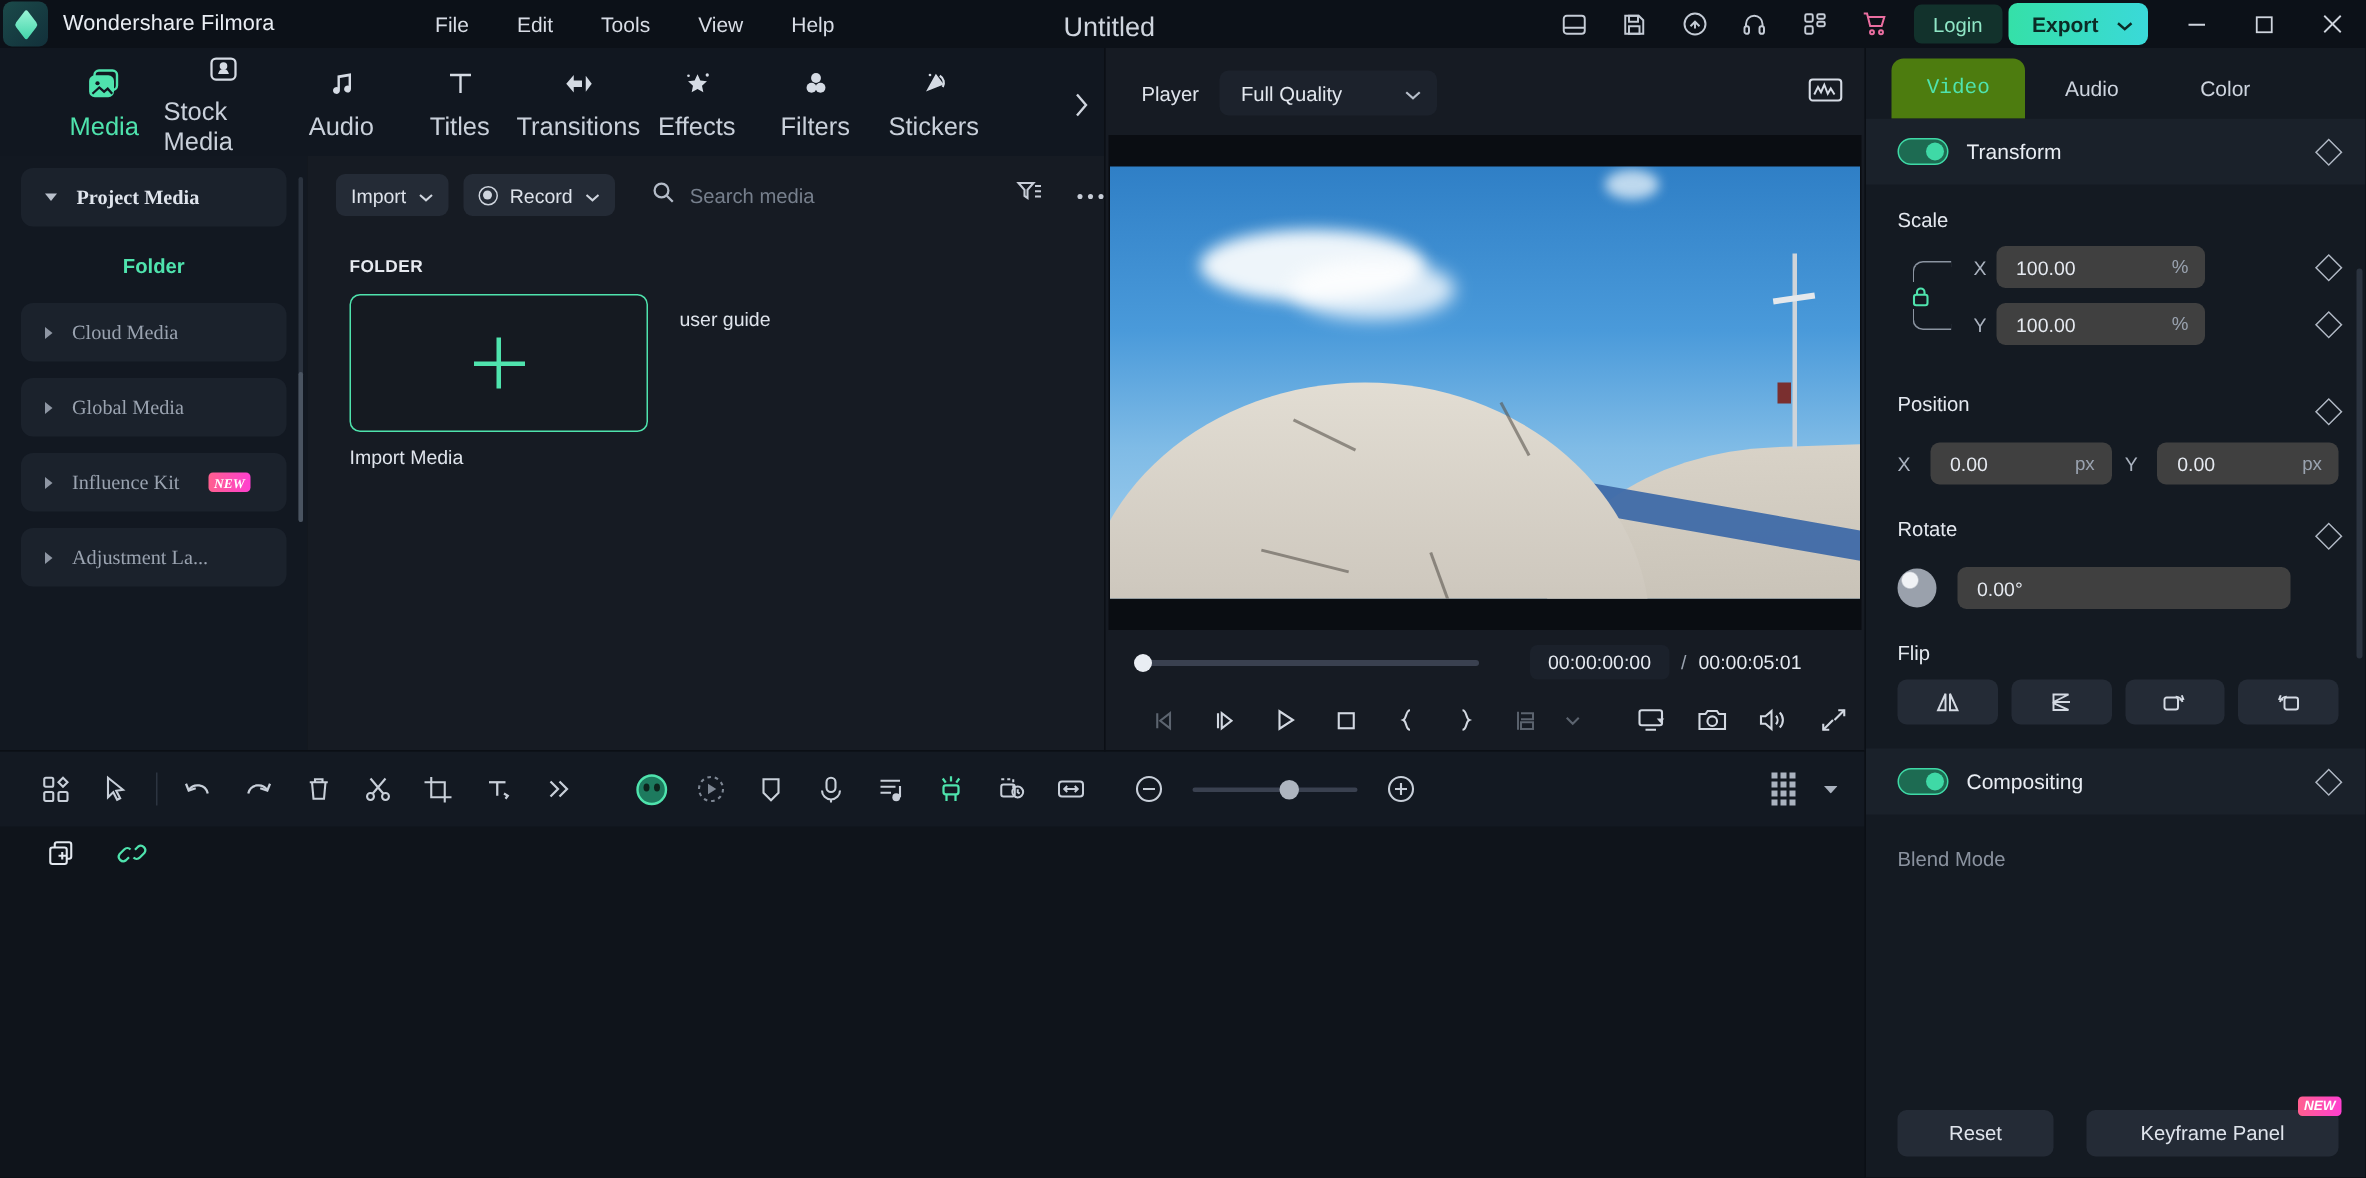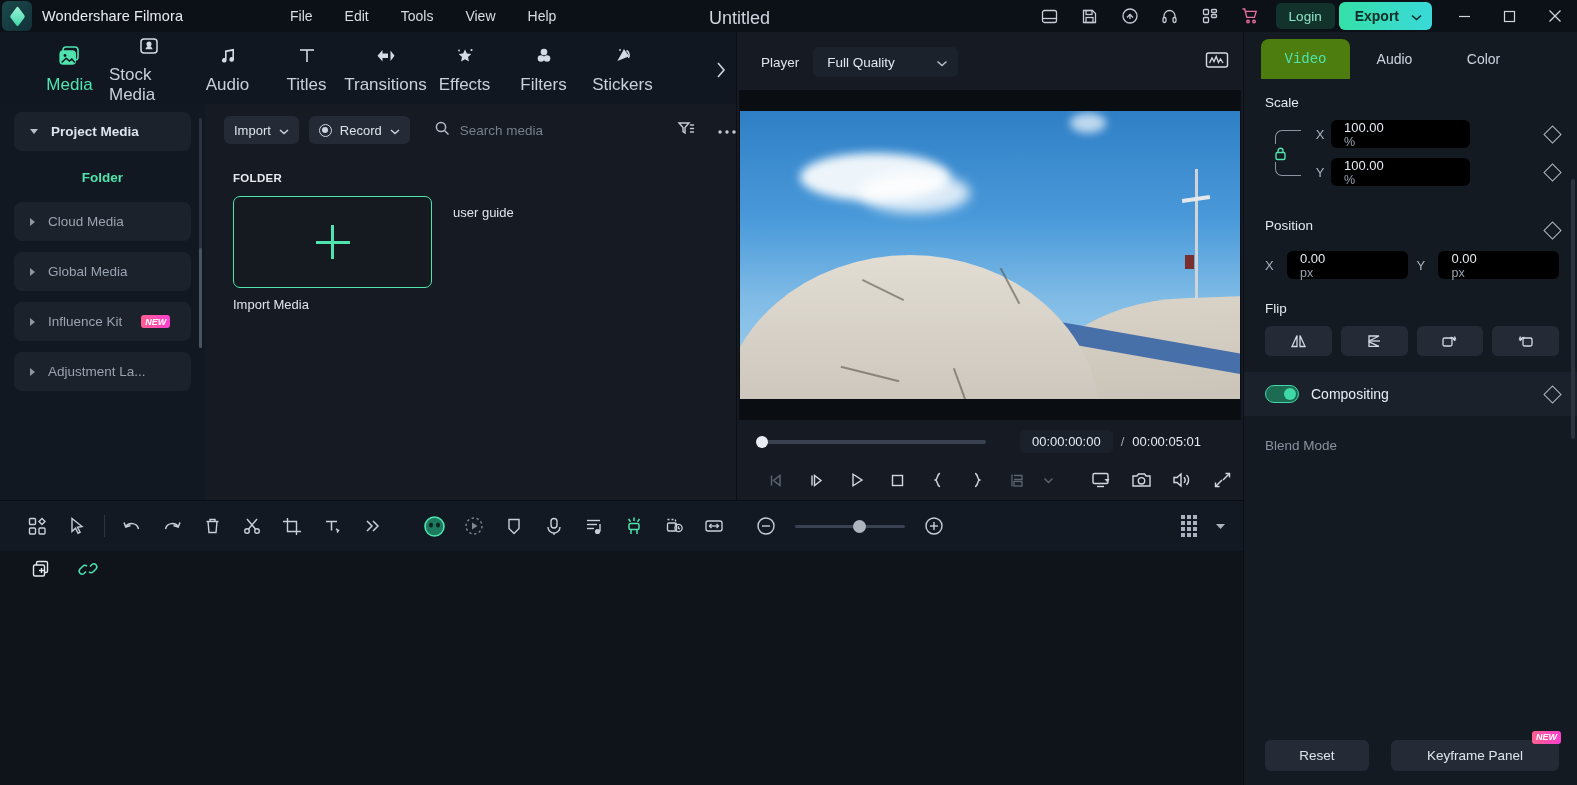--- a/index.html
+++ b/index.html
@@ -75,21 +75,21 @@
   }
 
   
   .sidebar {
     position: absolute; top: 104px; left: 0; width: 205px; height: 397px;
     background: #121821; padding: 8px 14px 0 14px;
   }
   .side-row {
     height: 39px; border-radius: 8px; display: flex; align-items: center;
     padding-left: 16px; gap: 13px; margin-bottom: 11px; cursor: pointer;
-    background: #1b222c; font-size: 13.5px; color: #dfe4ec; font-weight: 600;
+    background: #1b222c; font-size: 13.5px; color: #dfe4ec; font-weight: 600; font-family: Liberation Serif, serif;
   }
   .side-row.dim { color: #9aa3b0; font-weight: 400; }
   .side-row.dimmer { color: #6d7683; background:#161c25; }
   .tri { width: 0; height: 0; }
   .tri.down { border-left: 4.5px solid transparent; border-right: 4.5px solid transparent; border-top: 5.5px solid #b9c0cb; }
   .tri.right { border-top: 4.5px solid transparent; border-bottom: 4.5px solid transparent; border-left: 5.5px solid #8e96a3; }
   .folder-label {
     height: 30px; display:flex; align-items:center; justify-content:center;
     color: #4fe3ad; font-size: 13.5px; font-weight: 600; margin-bottom: 10px;
   }
@@ -276,24 +276,23 @@
   .prop-label { font-size: 13.5px; color:#e4e8ef; margin-bottom: 10px; }
   .row { display:flex; align-items:center; gap: 0; margin-bottom: 10px; }
   .link-bracket { width: 44px; position: relative; height: 66px; }
   .lb-top { position:absolute; left: 10px; top: 10px; width: 26px; height: 14px;
     border-top: 1.5px solid #8b94a1; border-left: 1.5px solid #8b94a1; border-radius: 7px 0 0 0;}
   .lb-bot { position:absolute; left: 10px; top: 42px; width: 26px; height: 14px;
     border-bottom: 1.5px solid #8b94a1; border-left: 1.5px solid #8b94a1; border-radius: 0 0 0 7px;}
   .lock { position:absolute; left: 8px; top: 26px; color:#4fe3ad; }
   .axis { width: 22px; font-size: 13px; color:#aab2bf; text-align: center; }
   .num-field {
-    height: 28px; border-radius: 6px; background: #000000; display:flex; align-items:flex-start;
+    height: 28px; border-radius: 6px; background: #404040; display:flex; align-items:center;
     justify-content: space-between; padding: 0 11px 0 13px; font-size: 13px; color:#e6eaf1;
     cursor: text;
-    flex-direction: column;
   }
   .num-field .unit { color:#9aa3b0; font-size: 12.5px; }
   .nf-scale { width: 139px; }
   .nf-pos { width: 128px; }
   .nf-rot { width: 222px; }
   .diamond-right { margin-left: auto; }
   .pos-row { display:flex; align-items:center; gap: 9px; }
   .rot-row { display:flex; align-items:center; gap: 14px; }
   .rot-dial {
     width: 26px; height: 26px; border-radius: 50%;
@@ -763,20 +762,27 @@
   </div>
 
   <div class="rightpanel">
     <div class="rp-tabs">
       <div class="rp-tab active">Video</div>
       <div class="rp-tab">Audio</div>
       <div class="rp-tab">Color</div>
     </div>
 
     <div class="rp-body">
+      <div class="sec-head">
+        <span class="toggle">
+            <i></i>
+          </span>
+        <span class="title">Transform</span>
+        <span class="kf-diamond"></span>
+      </div>
 
       <div class="prop-block">
         <div class="prop-label">Scale</div>
         <div style="display:flex">
           <div class="link-bracket">
             <div class="lb-top"></div>
               <div class="lb-bot"></div>
             <span class="lock">
               <svg width="15" height="15" viewBox="0 0 15 15" fill="none" stroke="currentColor" stroke-width="1.4">
                 <rect x="3" y="6.5" width="9" height="7" rx="1.5"></rect>
@@ -817,20 +823,32 @@
             <span class="unit">px</span>
           </div>
           <span class="axis" style="width:14px;text-align:left">Y</span>
           <div class="num-field nf-pos">
             <span>0.00</span>
             <span class="unit">px</span>
           </div>
         </div>
       </div>
 
+      <div class="prop-block" style="padding-top:22px">
+        <div style="display:flex;align-items:center">
+          <div class="prop-label" style="flex:1">Rotate</div>
+          <span class="kf-diamond"></span>
+        </div>
+        <div class="rot-row" style="margin-top:8px">
+          <span class="rot-dial"></span>
+          <div class="num-field nf-rot">
+            <span>0.00°</span>
+          </div>
+        </div>
+      </div>
 
       <div class="prop-block" style="padding-top:22px;padding-bottom:16px">
         <div class="prop-label">Flip</div>
         <div class="flip-row">
           <div class="flip-btn">
             <svg width="21" height="18" viewBox="0 0 21 18" fill="none" stroke="currentColor" stroke-width="1.3">
               <path d="M9 3.5v11H4z"></path>
                 <path d="M12 3.5v11h5z"></path>
             </svg>
           </div>

